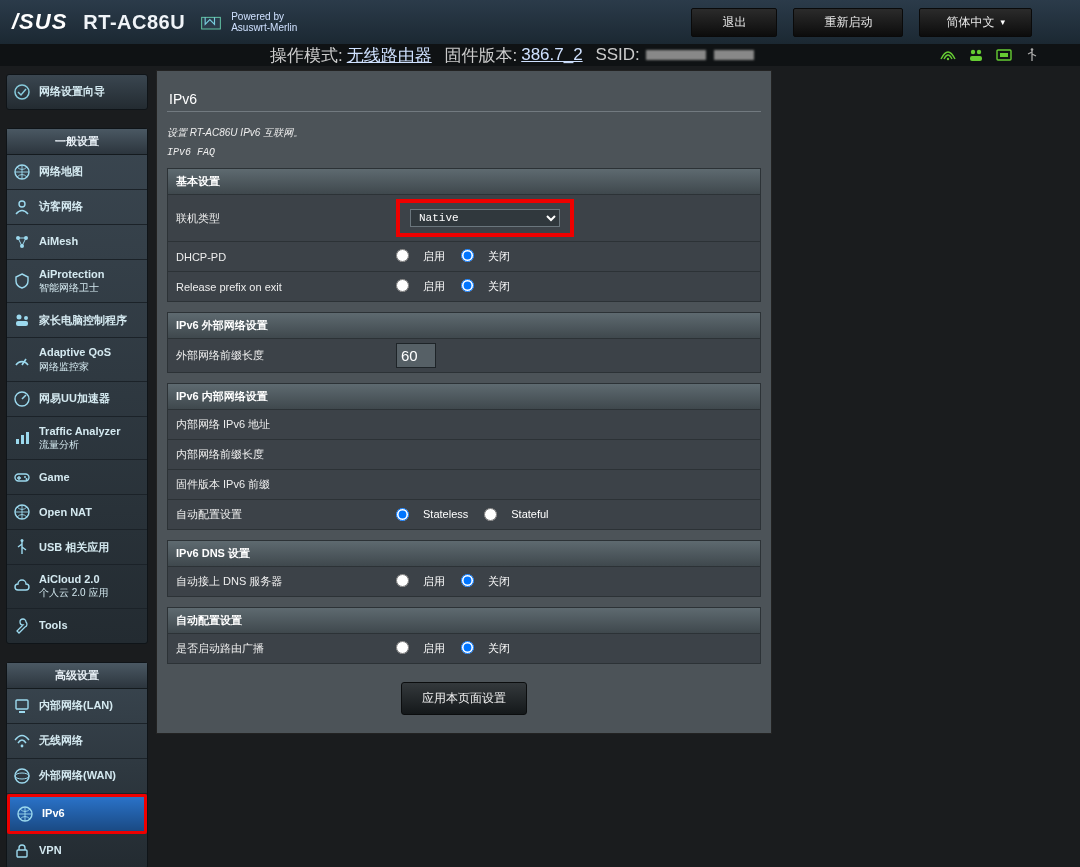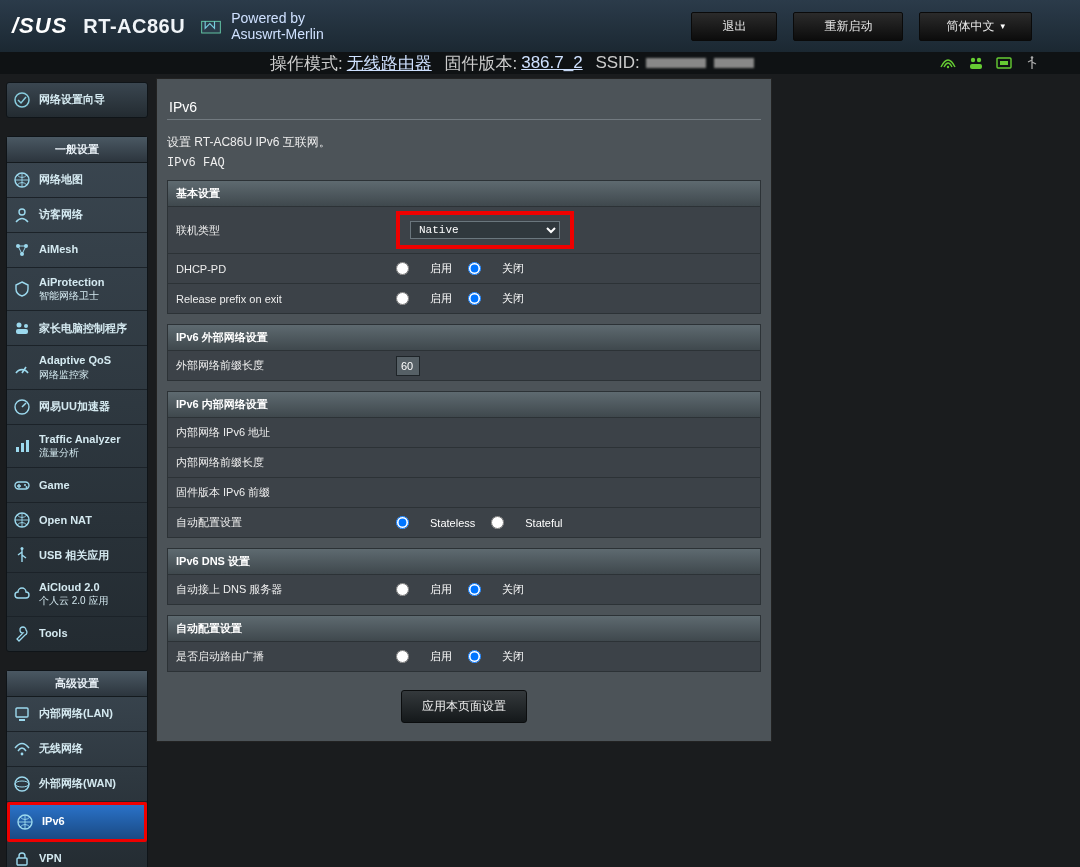--- a/index.html
+++ b/index.html
@@ -6,21 +6,21 @@
   body {
     background: #1a1c1e;
     font-family: Arial, Helvetica, sans-serif;
     color: #fff;
     font-size: 12px;
     width: 1080px;
     height: 867px;
     overflow: hidden;
   }
   .topbar {
-    height: 52px;
+    height: 44px;
     background: linear-gradient(#2b3b4a 0%, #1b2832 100%);
     display: flex;
     align-items: center;
     padding: 11px 8px;
     position: relative;
   }
   .logo {
     color: #fff;
     font-weight: bold;
     font-size: 22px;
@@ -32,21 +32,21 @@
   .model {
     color: #f0f4f8;
     font-size: 20px;
     font-weight: bold;
     letter-spacing: 0.5px;
     padding-right: 12px;
   }
   .powered {
     display: flex;
     align-items: center;
-    font-size: 14px;
+    font-size: 10px;
     color: #cfe1ff;
     gap: 6px;
   }
   .chip-icon {
     width: 28px; height: 28px;
   }
   .topbuttons {
     margin-left: auto;
     display: flex;
     gap: 16px;
@@ -130,21 +130,21 @@
     border:1px solid #222;
     padding: 10px 10px 18px 10px;
   }
   .page-title {
     color:#fff;
     font-size: 14px;
     padding: 10px 2px 4px 2px;
     border-bottom: 1px solid #727a80;
     margin-bottom: 14px;
   }
-  .intro { font-size:12px; color:#eee; margin-bottom:4px; }
+  .intro { font-size:10px; color:#eee; margin-bottom:4px;font-style:italic; }
   .section {
     margin-top: 10px;
     border:1px solid #2c3236;
     background:#3c4248;
     font-size:11px;
   }
   .section-head {
     background: linear-gradient(#5e6a70,#3f484d);
     padding: 5px 8px;
     color:#fff;
@@ -176,26 +176,26 @@
     border:1px solid #6a767d;
     font-family: "Courier New", monospace;
     font-size:11px;
     padding:1px 4px;
     width:150px;
   }
   input[type=text]{
     background:#566066;
     border:1px solid #1e2428;
     color:#fff;
-    font-size:11px;
-    width:24px;
+    font-size:15px;
+    width:40px;
     padding:3px 4px;
     text-align:left;
   }
-  .radio-pair label { display:inline-flex; align-items:center; gap:21px; margin-right:8px; color:#fff; font-size:11px;}
+  .radio-pair label { display:inline-flex; align-items:flex-start; gap:14px; margin-right:8px; color:#fff; font-size:11px;}
   .apply {
     display:block;
     margin: 18px auto 0 auto;
     background: linear-gradient(#34393c,#14181a);
     border:1px solid #0b0d0e;
     border-radius:3px;
     color:#f0f0f0;
     padding: 7px 20px;
     font-size:12px;
     cursor:pointer;

